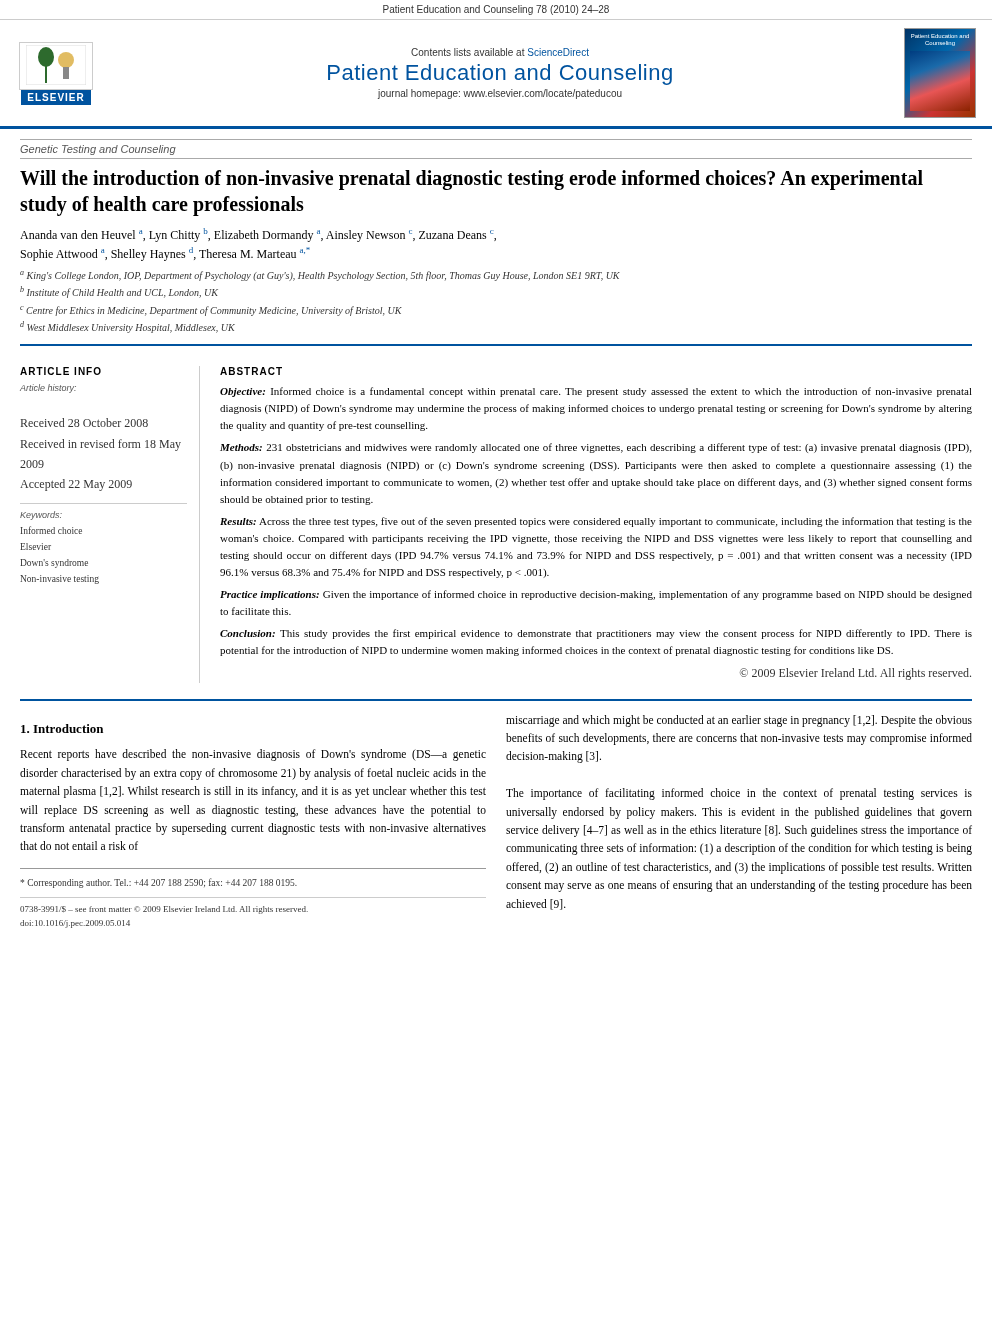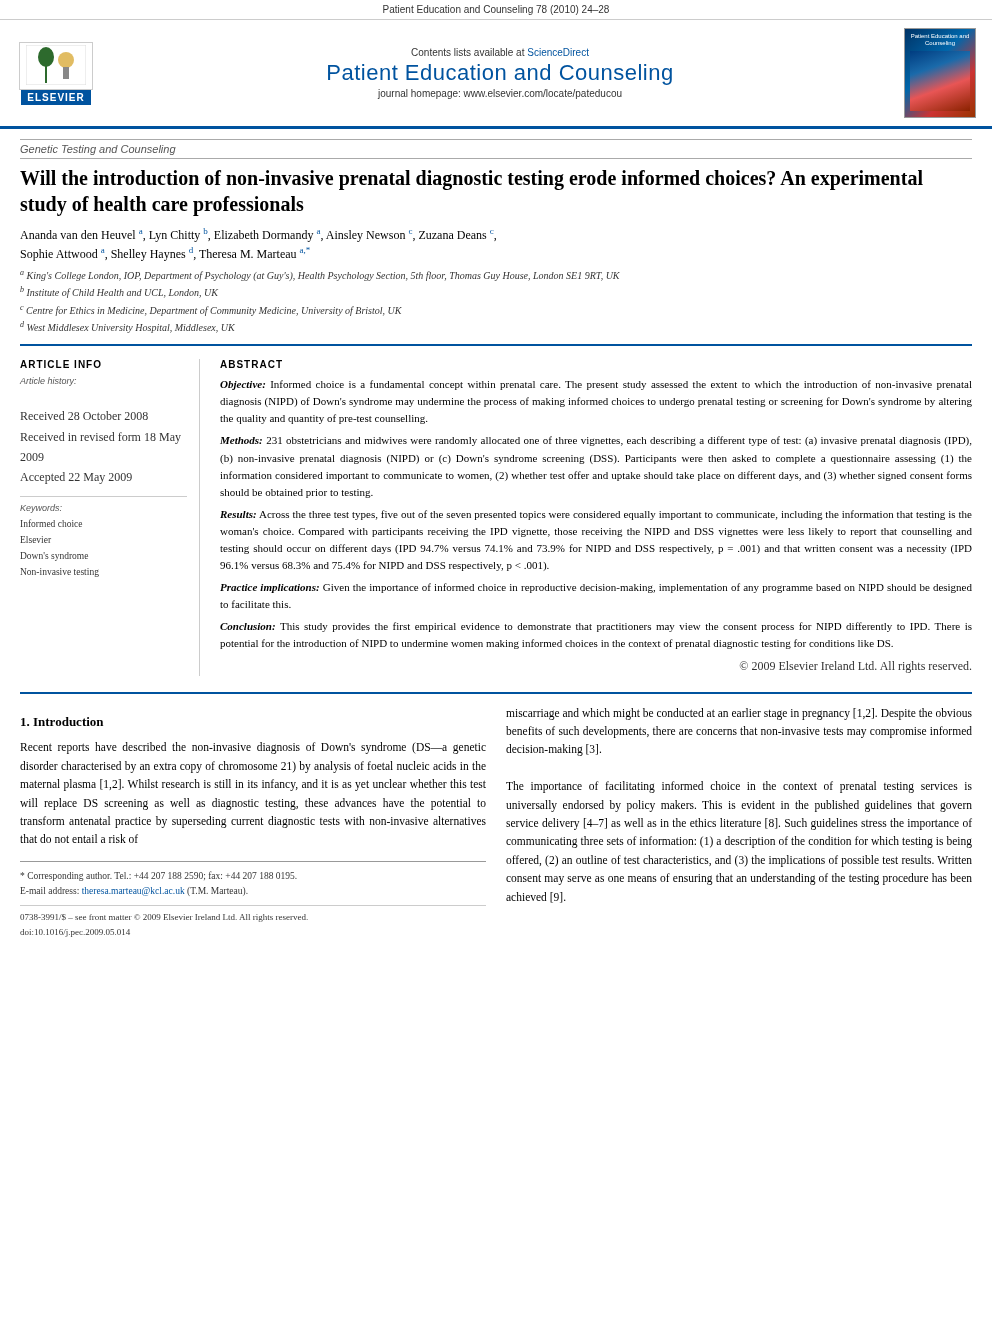--- a/index.html
+++ b/index.html
@@ -142,21 +142,21 @@
     }
     .affiliations sup {
       font-size: 8px;
     }
 
     
     .two-col {
       display: flex;
       gap: 20px;
       border-top: 2px solid #00539f;
-      padding-top: 13px;
+      padding-top: 20px;
       margin-top: 4px;
     }
     .left-col {
       width: 180px;
       min-width: 180px;
       border-right: 1px solid #ccc;
       padding-right: 12px;
     }
     .right-col {
       flex: 1;
@@ -422,27 +422,20 @@
           <span>1.  Introduction</span>
         </div>
         <div class="body-text">
           Recent reports have described the non-invasive diagnosis of Down's syndrome (DS—a genetic disorder characterised by an extra copy of chromosome 21) by analysis of foetal nucleic acids in the maternal plasma [1,2]. Whilst research is still in its infancy, and it is as yet unclear whether this test will replace DS screening as well as diagnostic testing, these advances have the potential to transform antenatal practice by superseding current diagnostic tests with non-invasive alternatives that do not entail a risk of
         </div>
 
         <div class="footnotes">
           <div>
             <span>* Corresponding author. Tel.: +44 207 188 2590; fax: +44 207 188 0195.</span>
           </div>
-          <div>
-            <span>E-mail address:</span>
-            <a href="#">
-              <span>theresa.marteau@kcl.ac.uk</span>
-            </a>
-            <span>(T.M. Marteau).</span>
-          </div>
           <div class="footnote-bottom">
             <div><span>0738-3991/$ – see front matter © 2009 Elsevier Ireland Ltd. All rights reserved.</span></div>
             <div><span>doi:10.1016/j.pec.2009.05.014</span></div>
           </div>
         </div>
       </div>
 
       <div class="body-right">
         <div class="body-text">
           miscarriage and which might be conducted at an earlier stage in pregnancy [1,2]. Despite the obvious benefits of such developments, there are concerns that non-invasive tests may compromise informed decision-making [3].

